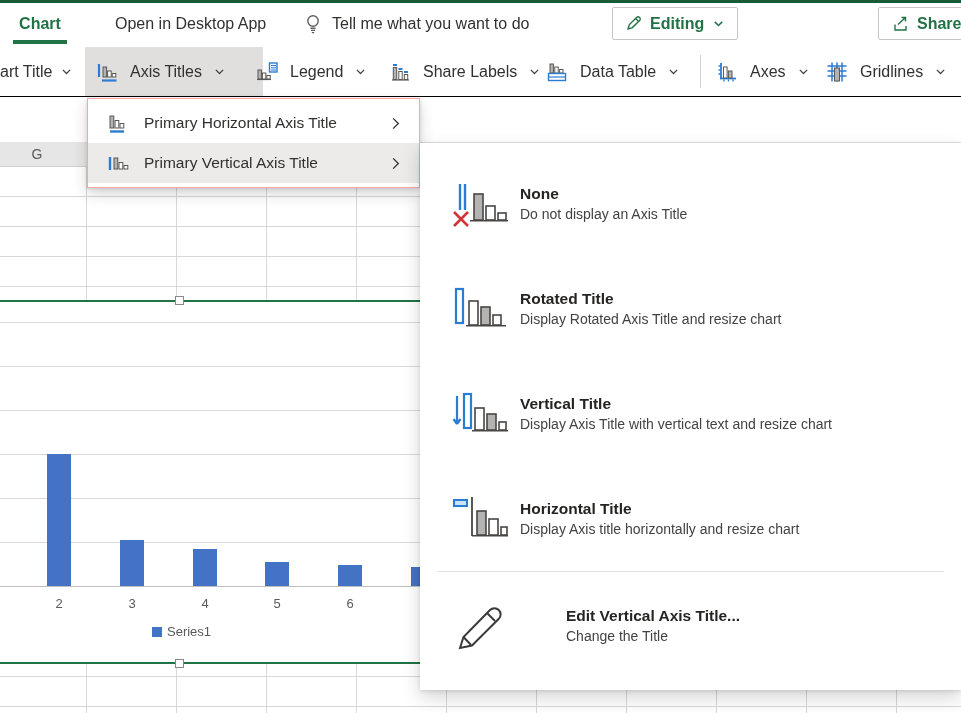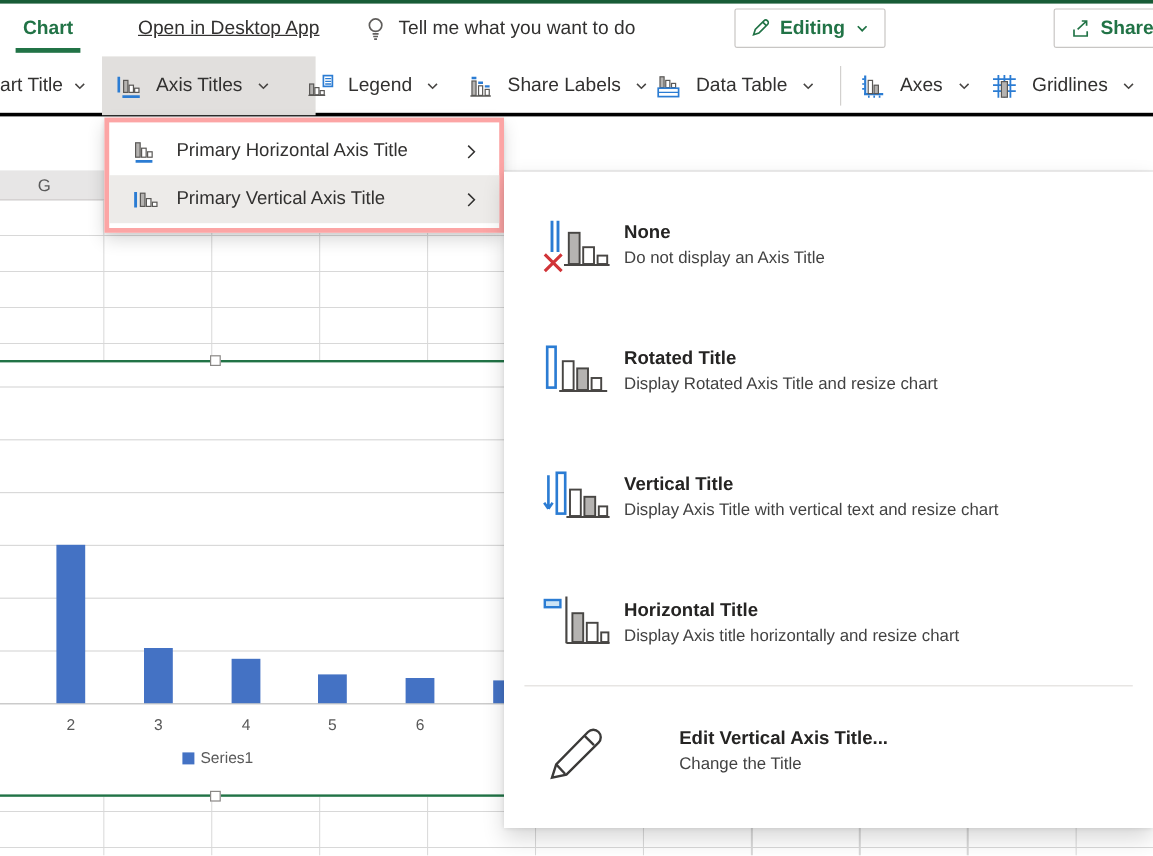--- a/index.html
+++ b/index.html
@@ -7,29 +7,29 @@
   body { font-family:"Liberation Sans", sans-serif; position:relative; overflow:hidden; background:#fff; cursor:default; }
   #stage { position:absolute; inset:0; width:961px; height:713px; overflow:hidden; }
 
   
   #topbar { position:absolute; left:0; top:0; width:961px; height:47px; background:#fff; }
   #top-green-line { position:absolute; left:0; top:0; width:961px; height:3px; background:#185c37; }
   .tab-chart { position:absolute; left:13px; top:3px; width:54px; height:41px; display:flex; align-items:center; justify-content:center;
                color:#217346; font-size:16px; font-weight:bold; }
   .tab-underline { position:absolute; left:13px; top:40px; width:54px; height:4px; background:#217346; }
   .top-item { position:absolute; top:3px; height:41px; display:flex; align-items:center; gap:9px; color:#323130; font-size:16px; }
-  #open-desktop { left:115px;text-decoration:underline; }
+  #open-desktop { left:115px; }
   #tellme { left:303px; }
   .pill-btn { position:absolute; top:7px; height:33px; border:1px solid #c8c6c4; border-radius:2px; background:#fff;
               display:flex; align-items:center; gap:8px; padding:0 12px; color:#217346; font-size:16px; font-weight:bold; }
   #editing-btn { left:612px; }
   #share-btn { left:878px; width:110px; }
 
   
-  #ribbon { position:absolute; left:0; top:47px; width:961px; height:50px; background:#fff; border-bottom:3px solid #000000; }
+  #ribbon { position:absolute; left:0; top:47px; width:961px; height:50px; background:#fff; border-bottom:1px solid #000000; }
   .ribbon-group { position:absolute; top:0; height:49px; display:flex; align-items:center; gap:11px; color:#323130; font-size:16px; padding:0 10px; }
   .ribbon-group .lbl { white-space:nowrap; }
   #rg-charttitle { left:-10px; gap:8px; }
   #rg-axistitles { left:85px; width:178px; background:#e1dfdd; }
   #rg-legend { left:245px; }
   #rg-datalabels { left:378px; }
   #rg-datatable { left:535px; }
   #rg-axes { left:705px; }
   #rg-gridlines { left:815px; }
   #ribbon-sep { position:absolute; left:700px; top:8px; width:1px; height:33px; background:#d2d0ce; }
@@ -50,21 +50,21 @@
   .chart-axisline { position:absolute; left:0; width:480px; height:1px; background:#bfbfbf; }
   .chart-bar { position:absolute; width:24px; background:#4472c4; }
   .chart-xlabel { position:absolute; width:40px; text-align:center; color:#595959; font-size:13px; }
   #chart-legend { position:absolute; left:152px; top:322px; display:flex; align-items:center; gap:5px; color:#595959; font-size:13px; }
   #legend-swatch { width:10px; height:10px; background:#4472c4; }
   .sel-handle { position:absolute; left:175px; width:9px; height:9px; background:#fff; border:1.5px solid #8a8886; }
   #handle-top { top:-6px; }
   #handle-bottom { bottom:-6px; }
 
   
-  #dropdown { position:absolute; left:87px; top:98px; width:333px; background:#fff; border:4px solid #fca5a5;
+  #dropdown { position:absolute; left:87px; top:98px; width:333px; background:#fff; border:1px solid #fca5a5;
               box-shadow:0 6px 14px rgba(0,0,0,.16), 0 1px 4px rgba(0,0,0,.12); padding:4px 0; z-index:10; }
   .dd-item { height:40px; display:flex; align-items:center; padding:0 16px 0 18px; font-size:15.5px; color:#323130; }
   .dd-item.hover { background:#edebe9; }
   .dd-item .dd-label { margin-left:14px; flex:1; white-space:nowrap; }
 
   
   #submenu { position:absolute; left:420px; top:143px; width:541px; height:547px; background:#fff;
              box-shadow:0 8px 18px rgba(0,0,0,.16), 0 1px 4px rgba(0,0,0,.12); padding-top:8px; z-index:11; }
   .sm-item { height:105px; display:flex; align-items:center; padding-left:30px; }
   .sm-icon { width:62px; margin-right:8px; flex:none; display:flex; justify-content:center; }

